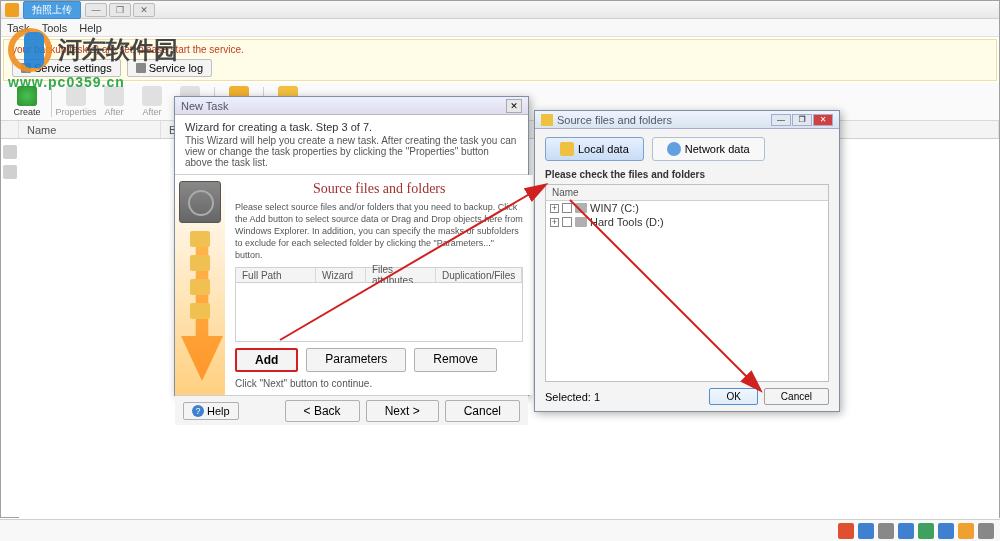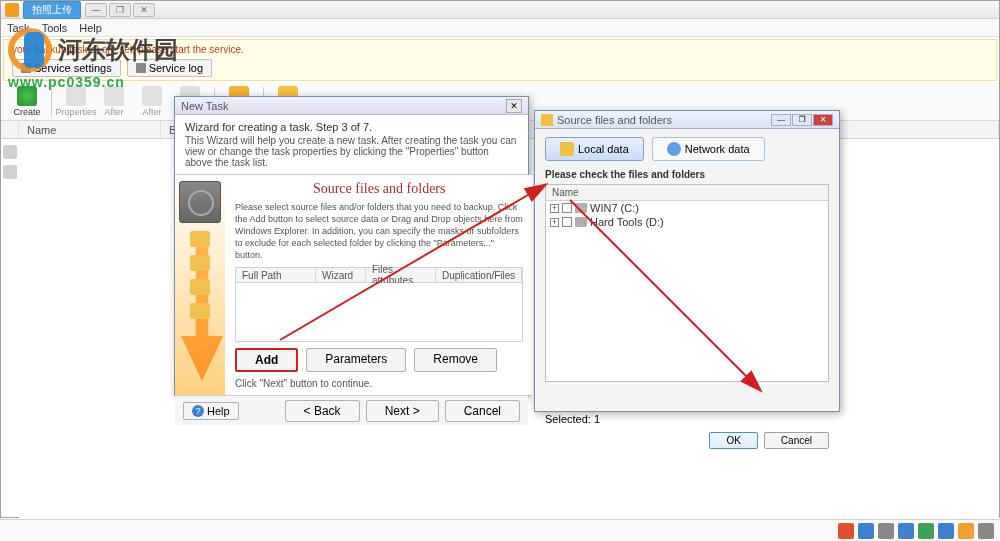--- a/index.html
+++ b/index.html
@@ -92,21 +92,21 @@
 .tab-icon.net { background: #60a0e0; border-radius: 50%; }
 .src-label { font-weight: bold; color: #333; padding: 0 10px 4px; font-size: 10px; }
 .src-tree { margin: 0 10px; border: 1px solid #c0c0c0; background: #fff; height: 198px; }
 .tree-hdr { height: 16px; background: #f4f4f4; border-bottom: 1px solid #d0d0d0; padding: 0 6px; font-size: 10px; color: #555; display: flex; align-items: center; }
 .tree-item { display: flex; align-items: center; gap: 3px; padding: 1px 4px; font-size: 10px; color: #333; }
 .exp { width: 9px; height: 9px; border: 1px solid #888; text-align: center; line-height: 7px; font-size: 9px; color: #555; }
 .chk { width: 10px; height: 10px; border: 1px solid #888; background: #fff; }
 .drive-icon { width: 12px; height: 10px; background: #b0b0b0; border-radius: 1px; }
 .src-footer { display: flex; align-items: center; padding: 6px 10px; gap: 6px; }
 .src-footer .spacer { flex: 1; }
-.src-btn { background: #f4f4f4; border: 1px solid #a0a0a0; padding: 2px 16px; border-radius: 2px; font-size: 10px; margin-top: 44px; }
+.src-btn { background: #f4f4f4; border: 1px solid #a0a0a0; padding: 2px 16px; border-radius: 2px; font-size: 10px; }
 .src-btn.ok { border: 1px solid #5090d0; background: linear-gradient(#f0f6ff,#e0ecf8); }
 
 .status-hint { position: absolute; top: 398px; left: 176px; width: 352px; text-align: right; color: #666; font-size: 10px; padding-right: 8px; }
 
 
 .red-arrow { position: absolute; z-index: 30; pointer-events: none; }
 
 
 .taskbar { position: absolute; bottom: 0; left: 0; width: 1000px; height: 22px; background: #f8f8f8; border-top: 1px solid #d0d0d0; display: flex; align-items: center; justify-content: flex-end; padding: 0 6px; gap: 4px; }
 .tb-icon { width: 16px; height: 16px; border-radius: 2px; }

